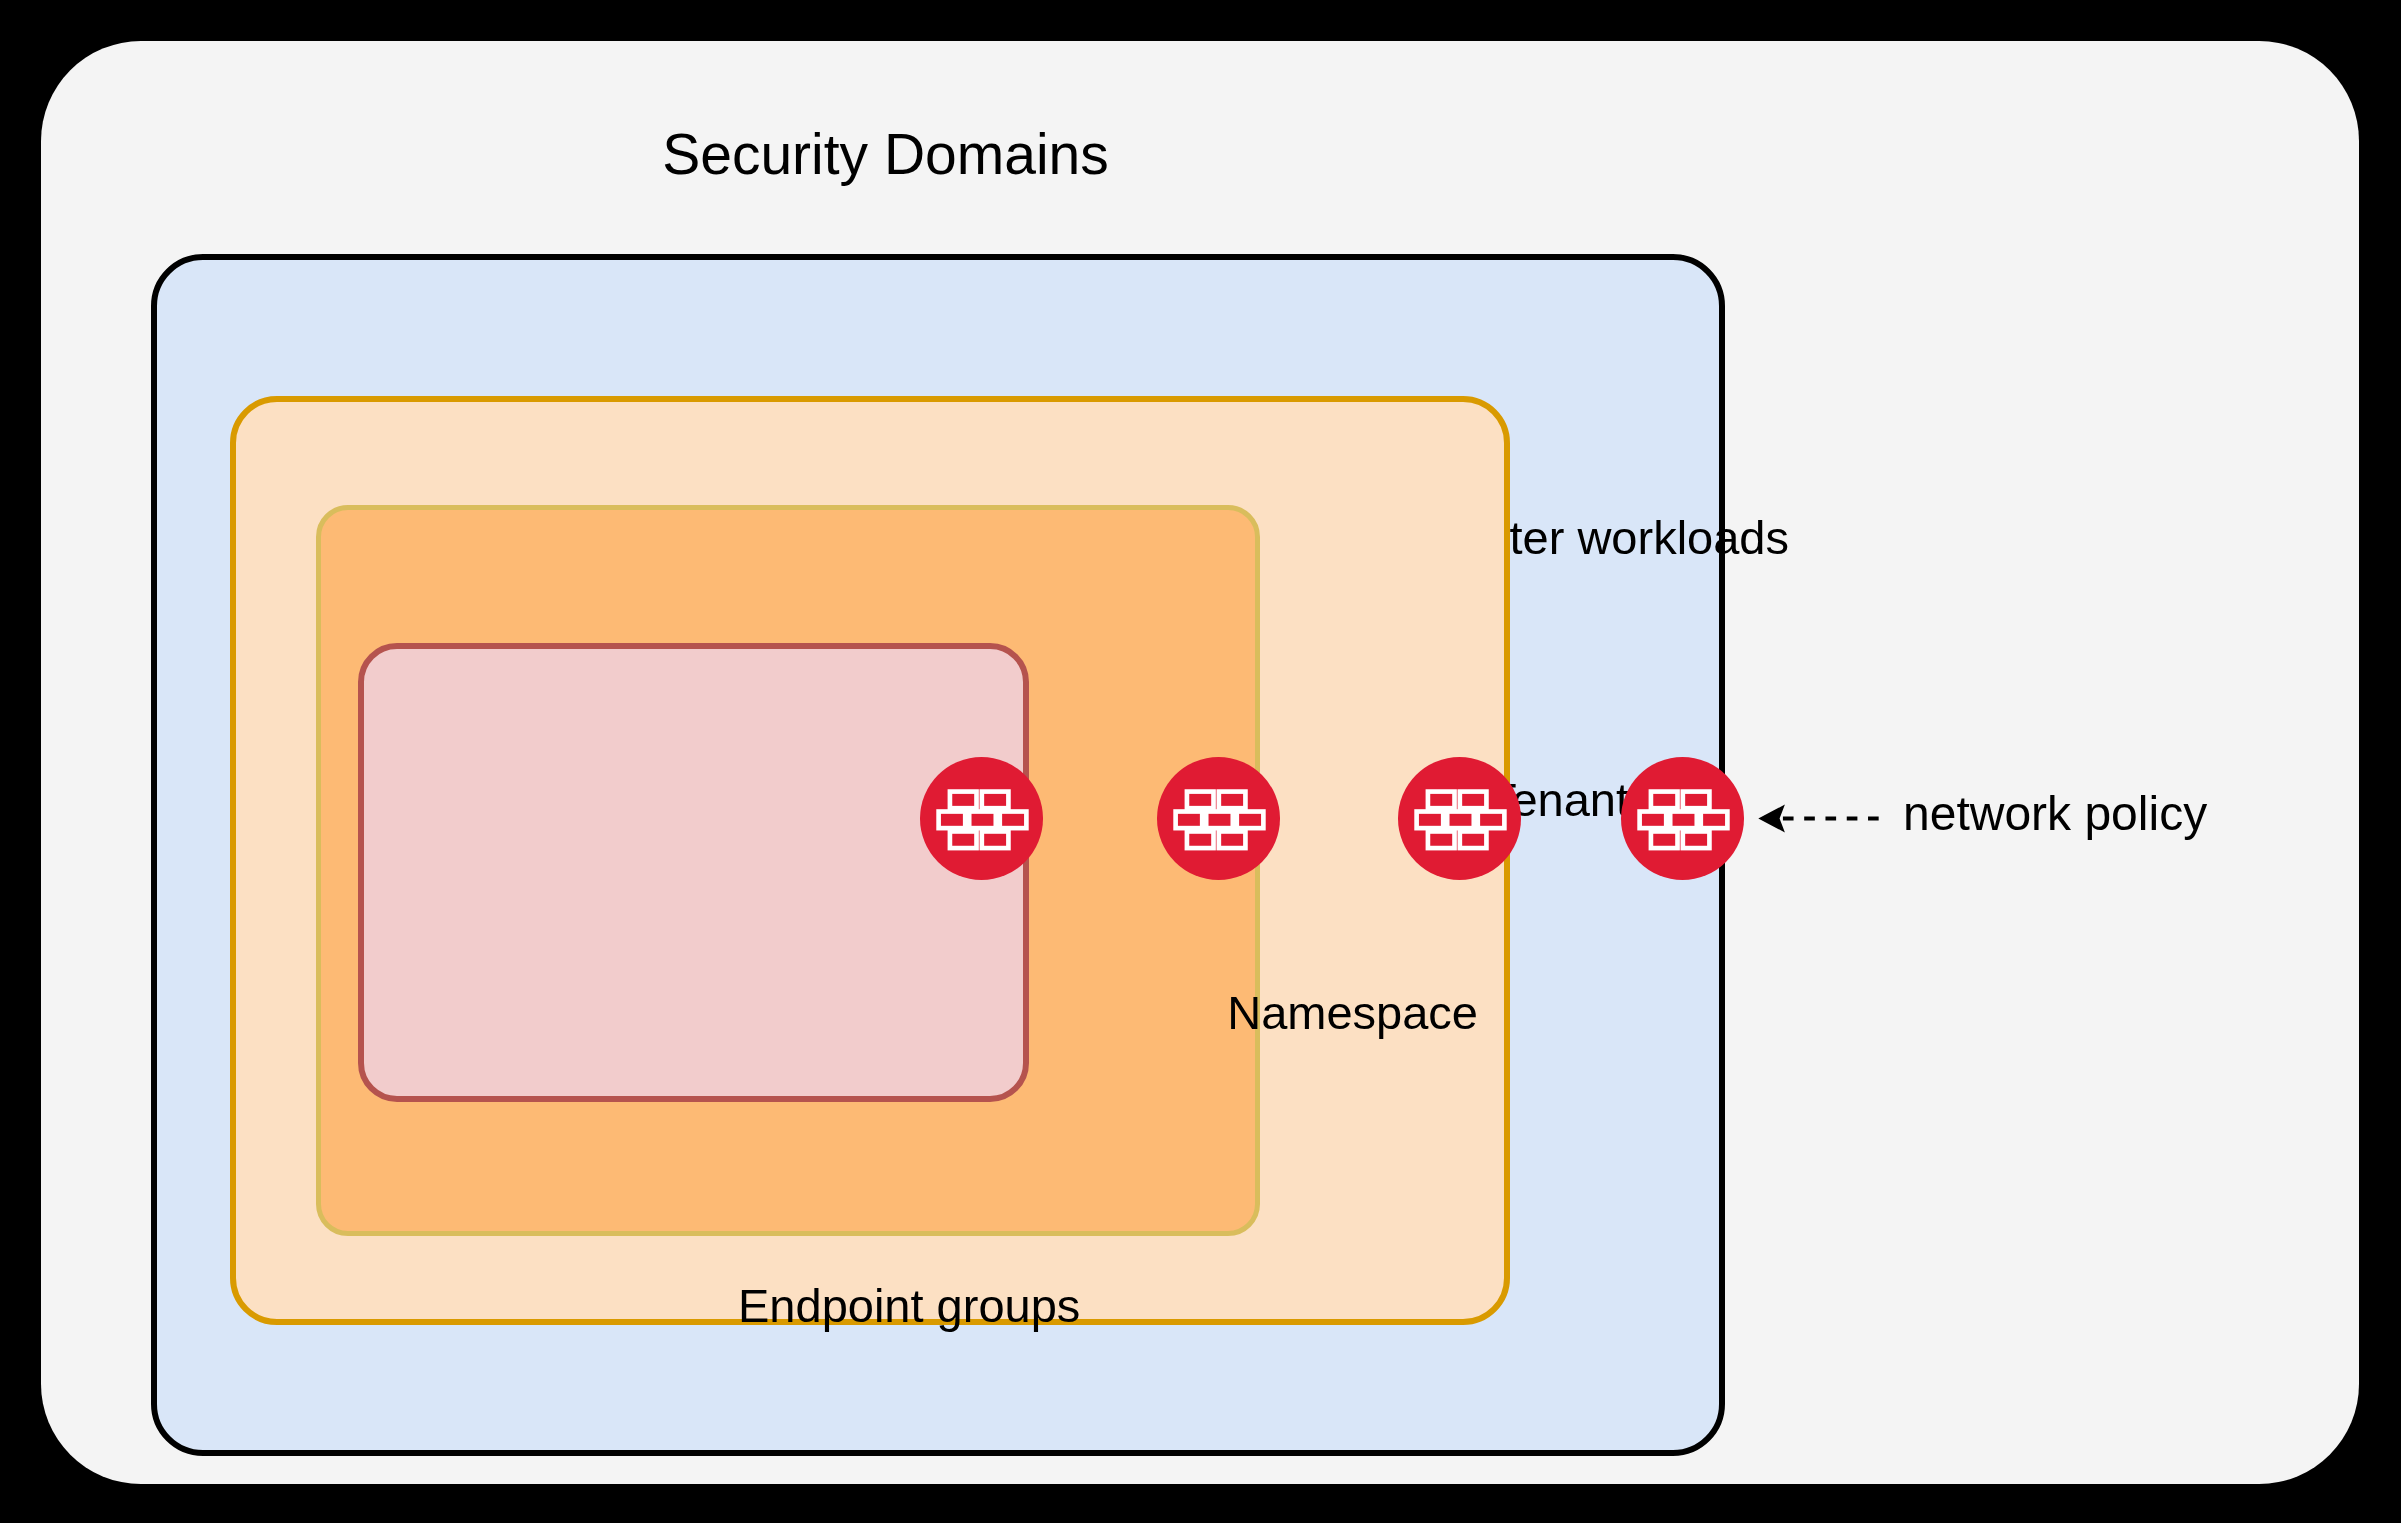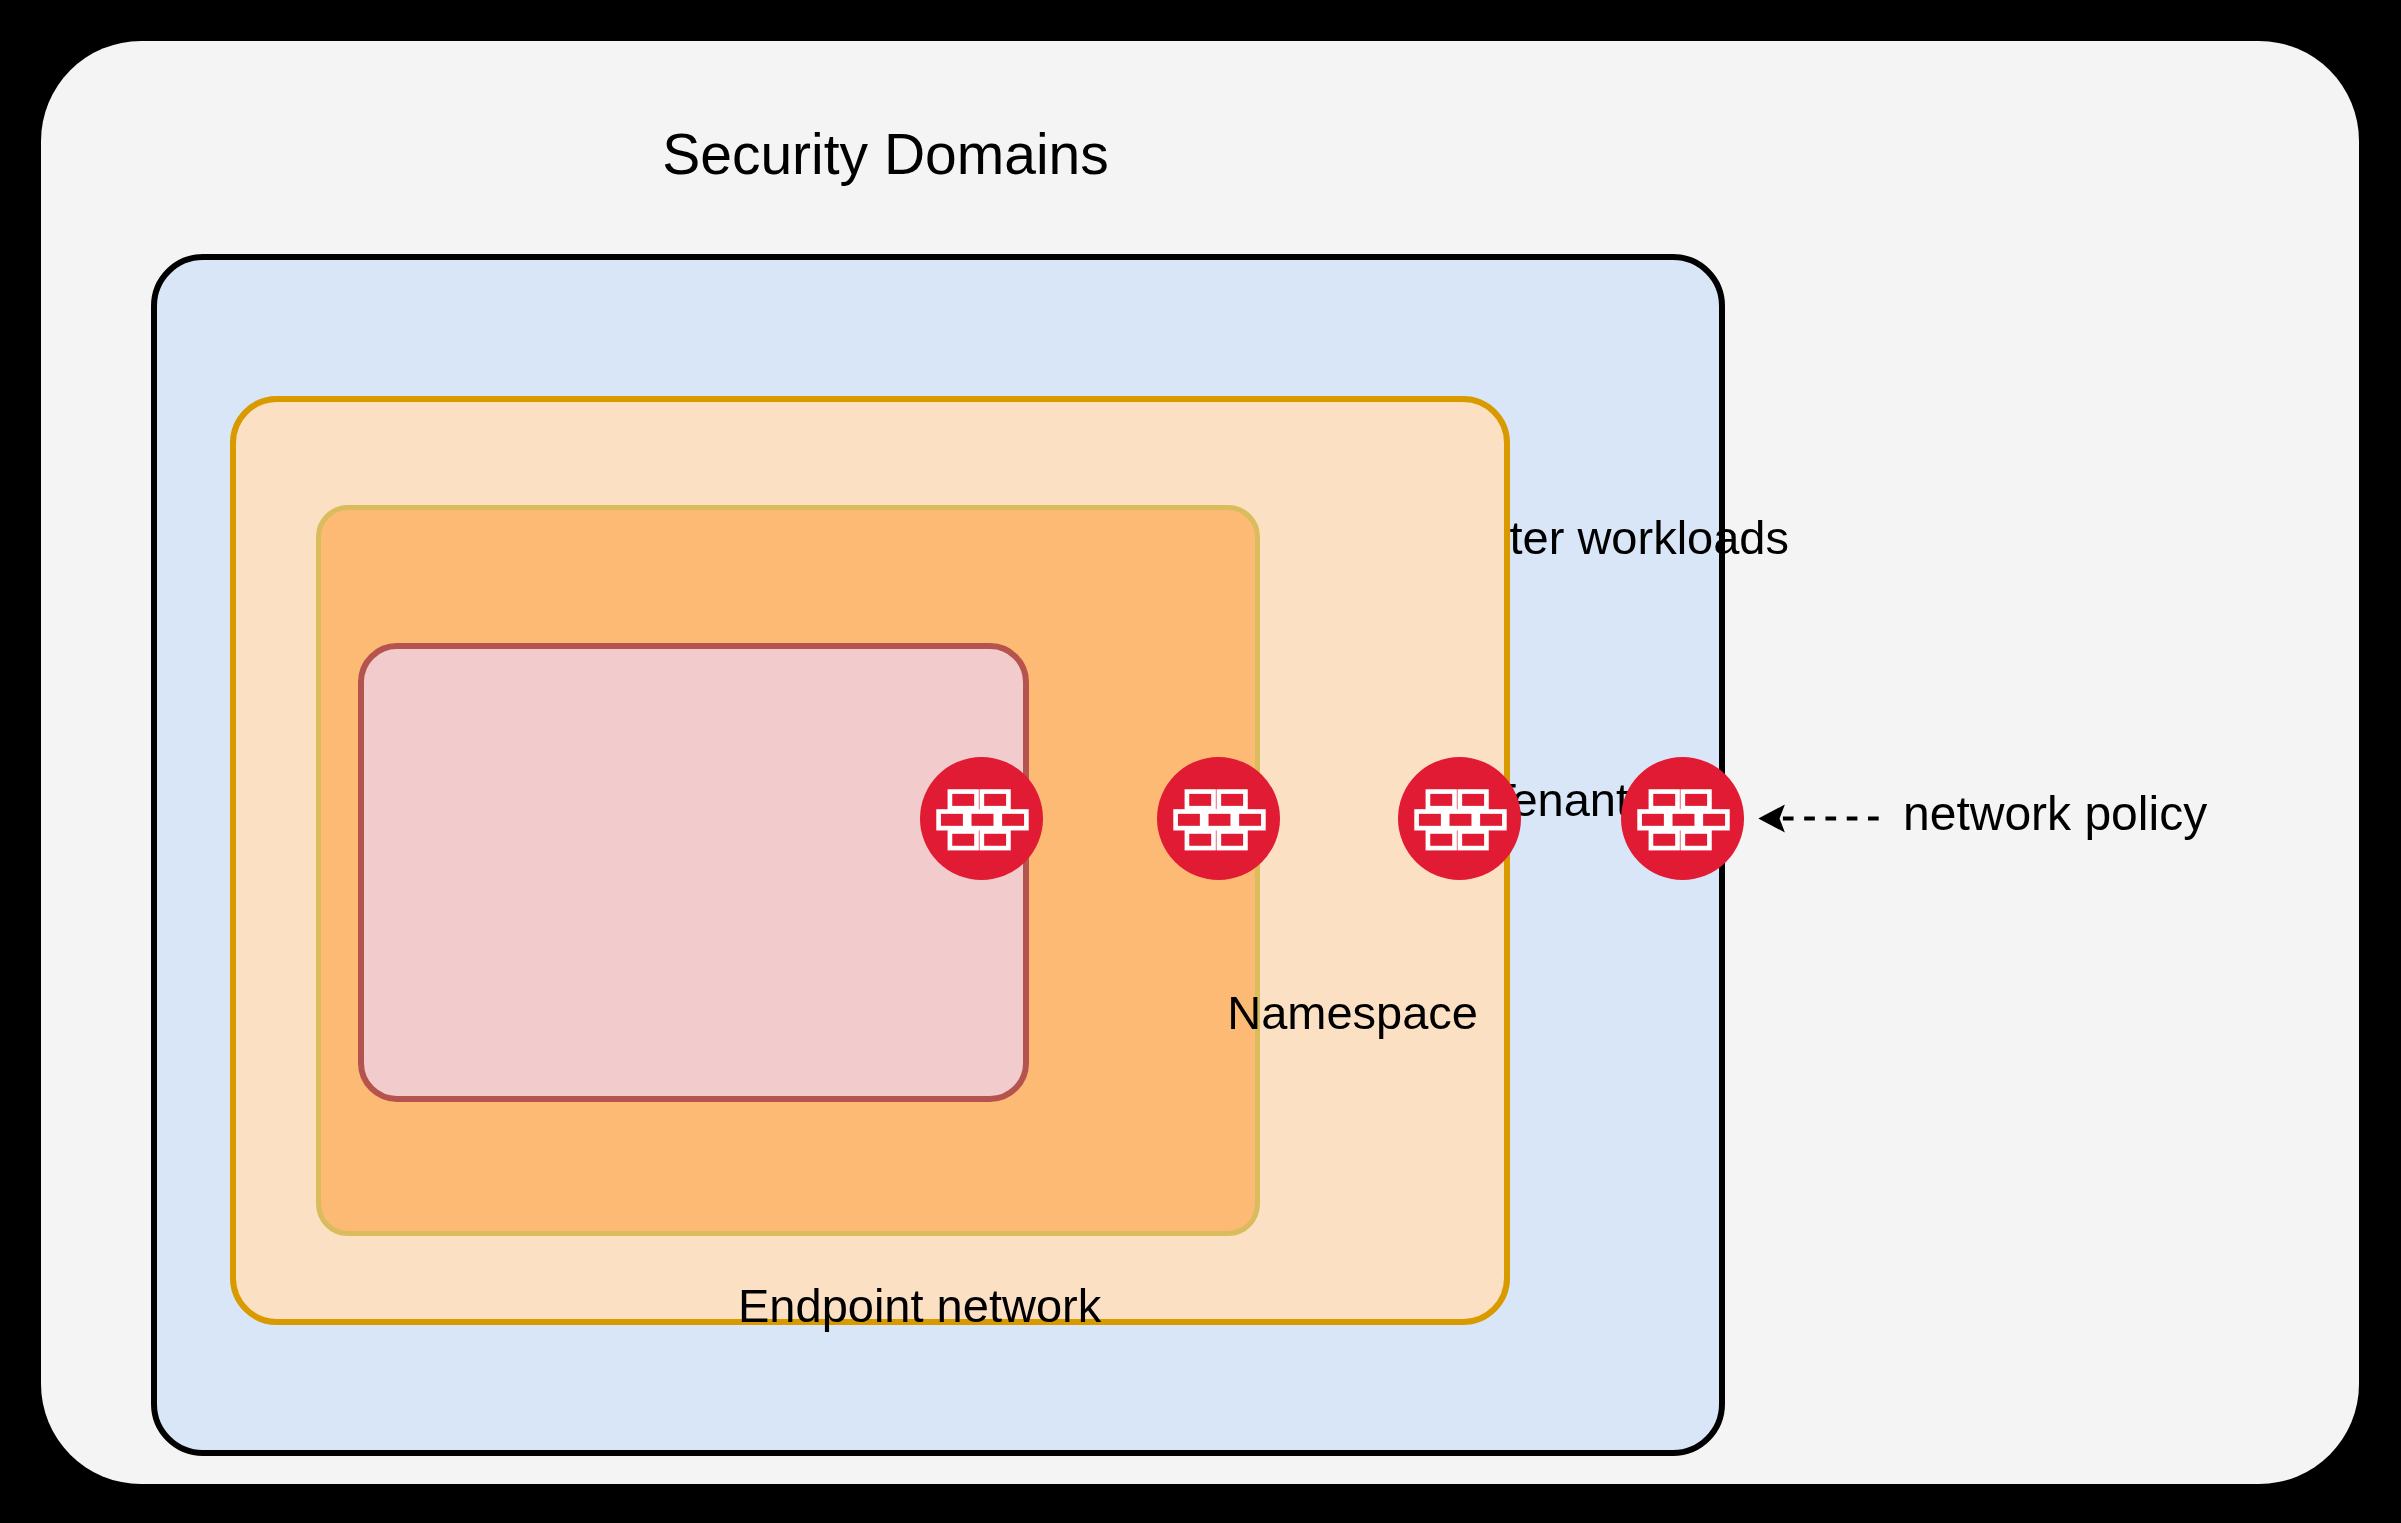--- a/index.html
+++ b/index.html
@@ -175,21 +175,21 @@
 
       <div class="box box-tenant">
 
         <div class="label label-tenant">Tenant</div>
 
         <div class="box box-namespace">
 
           <div class="label label-namespace">Namespace</div>
 
           <div class="box box-endpoints">
-            <div class="label label-endpoint-groups">Endpoint network</div>
+            <div class="label label-endpoint-groups">Endpoint groups</div>
           </div>
 
         </div>
       </div>
     </div>
 
 
   </div>
 
   <div class="fw" style="left:981px; top:818px;">

